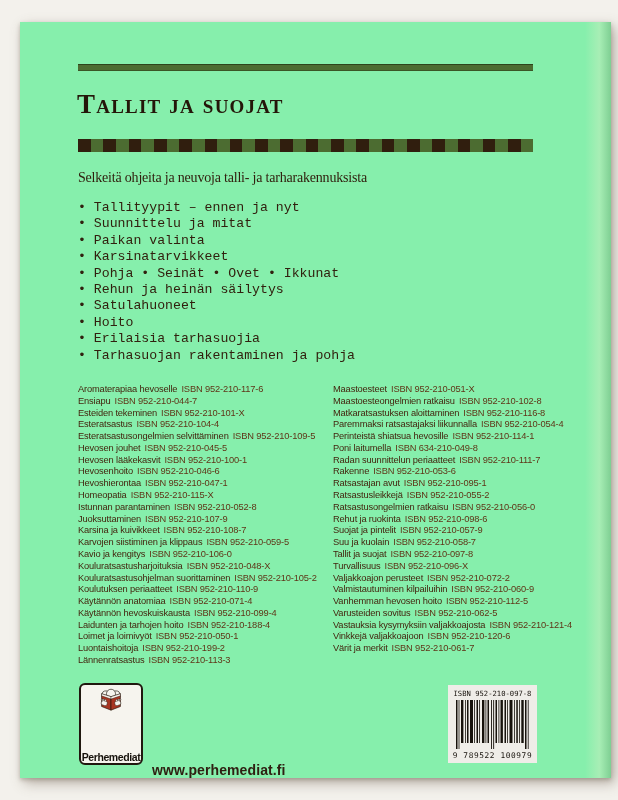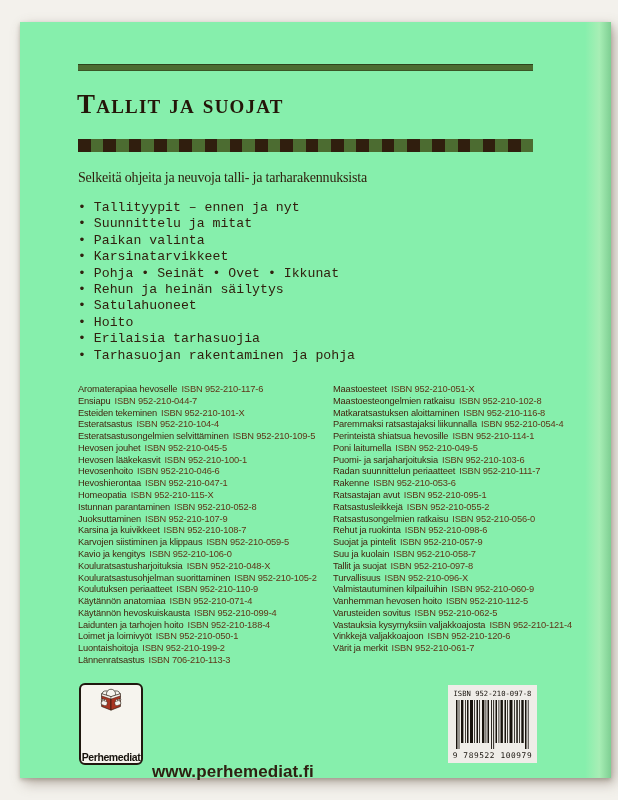--- a/index.html
+++ b/index.html
@@ -59,21 +59,21 @@
     background:#f6f4ee;border:2px solid #20180f;border-radius:6px;
     box-sizing:border-box;display:flex;flex-direction:column;align-items:center;gap:40px;
   }
   .logo svg{display:block;margin-top:3px;}
   .logo-label{
     font-family:"Liberation Sans",sans-serif;font-size:10.5px;font-weight:bold;
     letter-spacing:-.4px;color:#17120c;margin-top:0px;
   }
   .website{
     position:absolute;left:132px;top:740px;
-    font-size:17px;font-weight:bold;letter-spacing:.1px;color:#2f2012;
+    font-size:14px;font-weight:bold;letter-spacing:.1px;color:#2f2012;
   }
   .barcode-box{
     position:absolute;left:428px;top:663px;width:89px;height:78px;
     background:#efedе8;
   }
   .barcode-box svg{display:block;}
 </style>
 </head>
 <body>
 
@@ -151,38 +151,37 @@
       <div class="cat-row"><span class="cat-title">Käytännön anatomiaa</span><span class="cat-isbn">ISBN 952-210-071-4</span></div>
 
       <div class="cat-row"><span class="cat-title">Käytännön hevoskuiskausta</span><span class="cat-isbn">ISBN 952-210-099-4</span></div>
 
       <div class="cat-row"><span class="cat-title">Laidunten ja tarhojen hoito</span><span class="cat-isbn">ISBN 952-210-188-4</span></div>
 
       <div class="cat-row"><span class="cat-title">Loimet ja loimivyöt</span><span class="cat-isbn">ISBN 952-210-050-1</span></div>
 
       <div class="cat-row"><span class="cat-title">Luontaishoitoja</span><span class="cat-isbn">ISBN 952-210-199-2</span></div>
 
-      <div class="cat-row"><span class="cat-title">Lännenratsastus</span><span class="cat-isbn">ISBN 706-210-113-3</span></div>
+      <div class="cat-row"><span class="cat-title">Lännenratsastus</span><span class="cat-isbn">ISBN 952-210-113-3</span></div>
     </div>
 
   <div class="catalog-col right">
 
       <div class="cat-row"><span class="cat-title">Maastoesteet</span><span class="cat-isbn">ISBN 952-210-051-X</span></div>
 
       <div class="cat-row"><span class="cat-title">Maastoesteongelmien ratkaisu</span><span class="cat-isbn">ISBN 952-210-102-8</span></div>
 
       <div class="cat-row"><span class="cat-title">Matkaratsastuksen aloittaminen</span><span class="cat-isbn">ISBN 952-210-116-8</span></div>
 
       <div class="cat-row"><span class="cat-title">Paremmaksi ratsastajaksi liikunnalla</span><span class="cat-isbn">ISBN 952-210-054-4</span></div>
 
       <div class="cat-row"><span class="cat-title">Perinteistä shiatsua hevosille</span><span class="cat-isbn">ISBN 952-210-114-1</span></div>
 
-      <div class="cat-row"><span class="cat-title">Poni laitumella</span><span class="cat-isbn">ISBN 952-210-049-5</span></div>
-
-      <div class="cat-row"><span class="cat-title">Puomi- ja sarjaharjoituksia</span><span class="cat-isbn">ISBN 952-210-103-6</span></div>
+      <div class="cat-row"><span class="cat-title">Poni laitumella</span><span class="cat-isbn">ISBN 634-210-049-8</span></div>
+
 
       <div class="cat-row"><span class="cat-title">Radan suunnittelun periaatteet</span><span class="cat-isbn">ISBN 952-210-111-7</span></div>
 
       <div class="cat-row"><span class="cat-title">Rakenne</span><span class="cat-isbn">ISBN 952-210-053-6</span></div>
 
       <div class="cat-row"><span class="cat-title">Ratsastajan avut</span><span class="cat-isbn">ISBN 952-210-095-1</span></div>
 
       <div class="cat-row"><span class="cat-title">Ratsastusleikkejä</span><span class="cat-isbn">ISBN 952-210-055-2</span></div>
 
       <div class="cat-row"><span class="cat-title">Ratsastusongelmien ratkaisu</span><span class="cat-isbn">ISBN 952-210-056-0</span></div>
@@ -190,20 +189,21 @@
       <div class="cat-row"><span class="cat-title">Rehut ja ruokinta</span><span class="cat-isbn">ISBN 952-210-098-6</span></div>
 
       <div class="cat-row"><span class="cat-title">Suojat ja pintelit</span><span class="cat-isbn">ISBN 952-210-057-9</span></div>
 
       <div class="cat-row"><span class="cat-title">Suu ja kuolain</span><span class="cat-isbn">ISBN 952-210-058-7</span></div>
 
       <div class="cat-row"><span class="cat-title">Tallit ja suojat</span><span class="cat-isbn">ISBN 952-210-097-8</span></div>
 
       <div class="cat-row"><span class="cat-title">Turvallisuus</span><span class="cat-isbn">ISBN 952-210-096-X</span></div>
 
+      <div class="cat-row"><span class="cat-title">Valjakkoajon perusteet</span><span class="cat-isbn">ISBN 952-210-072-2</span></div>
 
       <div class="cat-row"><span class="cat-title">Valmistautuminen kilpailuihin</span><span class="cat-isbn">ISBN 952-210-060-9</span></div>
 
       <div class="cat-row"><span class="cat-title">Vanhemman hevosen hoito</span><span class="cat-isbn">ISBN 952-210-112-5</span></div>
 
       <div class="cat-row"><span class="cat-title">Varusteiden sovitus</span><span class="cat-isbn">ISBN 952-210-062-5</span></div>
 
       <div class="cat-row"><span class="cat-title">Vastauksia kysymyksiin valjakkoajosta</span><span class="cat-isbn">ISBN 952-210-121-4</span></div>
 
       <div class="cat-row"><span class="cat-title">Vinkkejä valjakkoajoon</span><span class="cat-isbn">ISBN 952-210-120-6</span></div>

